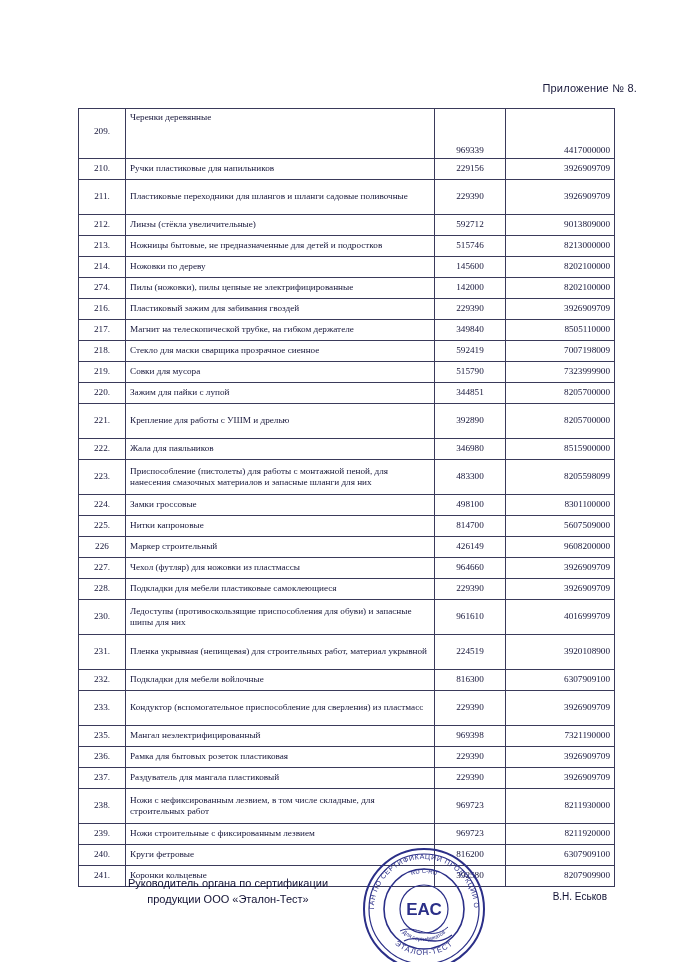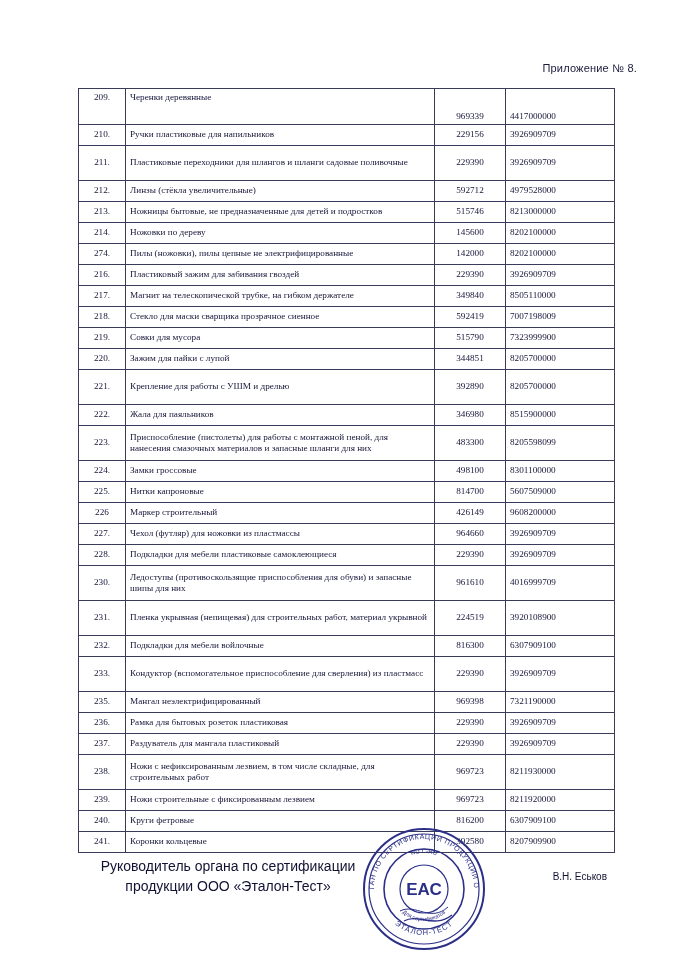--- a/index.html
+++ b/index.html
@@ -12,20 +12,21 @@
     height: 962px;
     position: relative;
     font-family: "Liberation Serif", serif;
     color: #1a1a33;
   }
   .page {
     position: relative;
     width: 677px;
     height: 725px;
     box-sizing: border-box;
+    margin-top: 20px;
   }
   .appendix-label {
     position: absolute;
     top: 62px;
     right: 40px;
     font-family: "Liberation Sans", sans-serif;
     font-size: 11px;
     color: #1a1a3c;
     letter-spacing: 0.2px;
   }
@@ -56,40 +57,40 @@
     width: 300px;
     text-align: left;
     padding-left: 5px;
   }
   td.code1 {
     width: 62px;
     text-align: center;
   }
   td.code2 {
     width: 100px;
-    text-align: left;
+    text-align: right;
     padding-left: 10px;
   }
   tr.tall td { height: 30px; }
   tr.short td { height: 16px; }
   tr.first td.num,
   tr.first td.name { vertical-align: top; }
-  tr.first td.num { padding-top: 3px; }
+  tr.first td.num { padding-top: 17px; }
   tr.first td.name { padding-top: 3px; }
   tr.first td.code1,
   tr.first td.code2 { vertical-align: bottom; padding-bottom: 2px; }
 
   .signature {
     position: absolute;
     left: 78px;
     top: 856px;
     width: 300px;
     text-align: center;
     font-family: "Liberation Sans", sans-serif;
-    font-size: 14px;
+    font-size: 11px;
     line-height: 1.45;
     color: #111133;
   }
   .signer {
     position: absolute;
     right: 70px;
     top: 871px;
     font-family: "Liberation Sans", sans-serif;
     font-size: 10px;
     color: #111133;
@@ -127,21 +128,21 @@
       <tr class="tall">
         <td class="num">211.</td>
         <td class="name">Пластиковые переходники для шлангов и шланги садовые поливочные</td>
         <td class="code1">229390</td>
         <td class="code2">3926909709</td>
       </tr>
       <tr class="short">
         <td class="num">212.</td>
         <td class="name">Линзы (стёкла увеличительные)</td>
         <td class="code1">592712</td>
-        <td class="code2">4979528000</td>
+        <td class="code2">9013809000</td>
       </tr>
       <tr class="short">
         <td class="num">213.</td>
         <td class="name">Ножницы бытовые, не предназначенные для детей и подростков</td>
         <td class="code1">515746</td>
         <td class="code2">8213000000</td>
       </tr>
       <tr class="short">
         <td class="num">214.</td>
         <td class="name">Ножовки по дереву</td>

